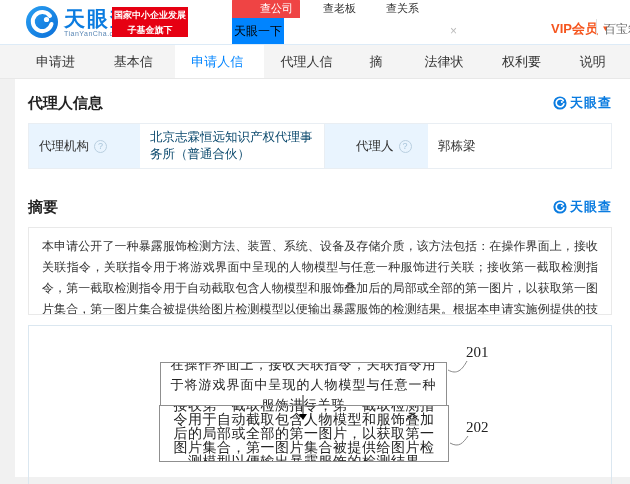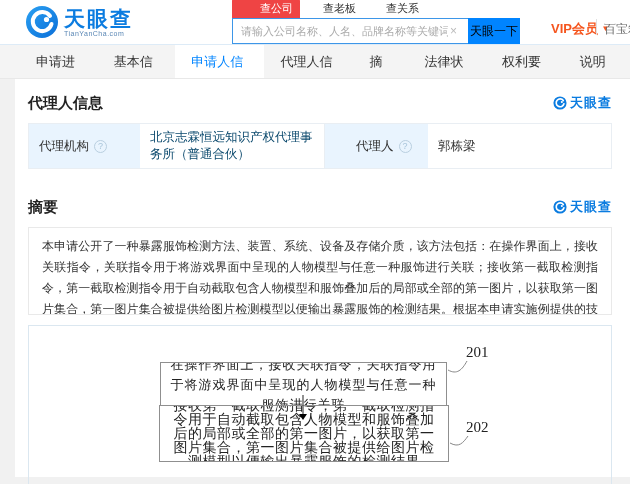--- a/index.html
+++ b/index.html
@@ -87,29 +87,32 @@
       <circle cx="17" cy="17" r="16" fill="url(#g1)"></circle>
       <path d="M 25 11 A 9.5 9.5 0 1 0 26.5 19" stroke="#fff" stroke-width="4" fill="none" stroke-linecap="round"></path>
       <circle cx="21.5" cy="14.5" r="2.6" fill="#fff"></circle>
     </svg>
     <div class="logo-txt">
       <div class="logo-brand">天眼查</div>
       <div class="logo-domain">TianYanCha.com</div>
     </div>
   </div>
 
+  <div class="gov-badge">
+    <div>国家中小企业发展子基金旗下</div>
+    <div>官方备案企业征信机构</div>
+  </div>
 
   <div class="search-area">
     <div class="search-tabs">
       <span class="search-tab active">查公司</span>
       <span class="search-tab">查老板</span>
       <span class="search-tab">查关系</span>
     </div>
     <div class="search-row">
-      <input class="search-input" placeholder="请输入公司名称、人名、品牌名称等关键词" style="">
       <button class="search-btn">天眼一下</button>
     </div>
     <span class="search-clear">×</span>
   </div>
 
   <div class="vip">
     <span>VIP会员</span>
     <span class="caret">▼</span>
   </div>
   <div class="hdr-divider"></div>

